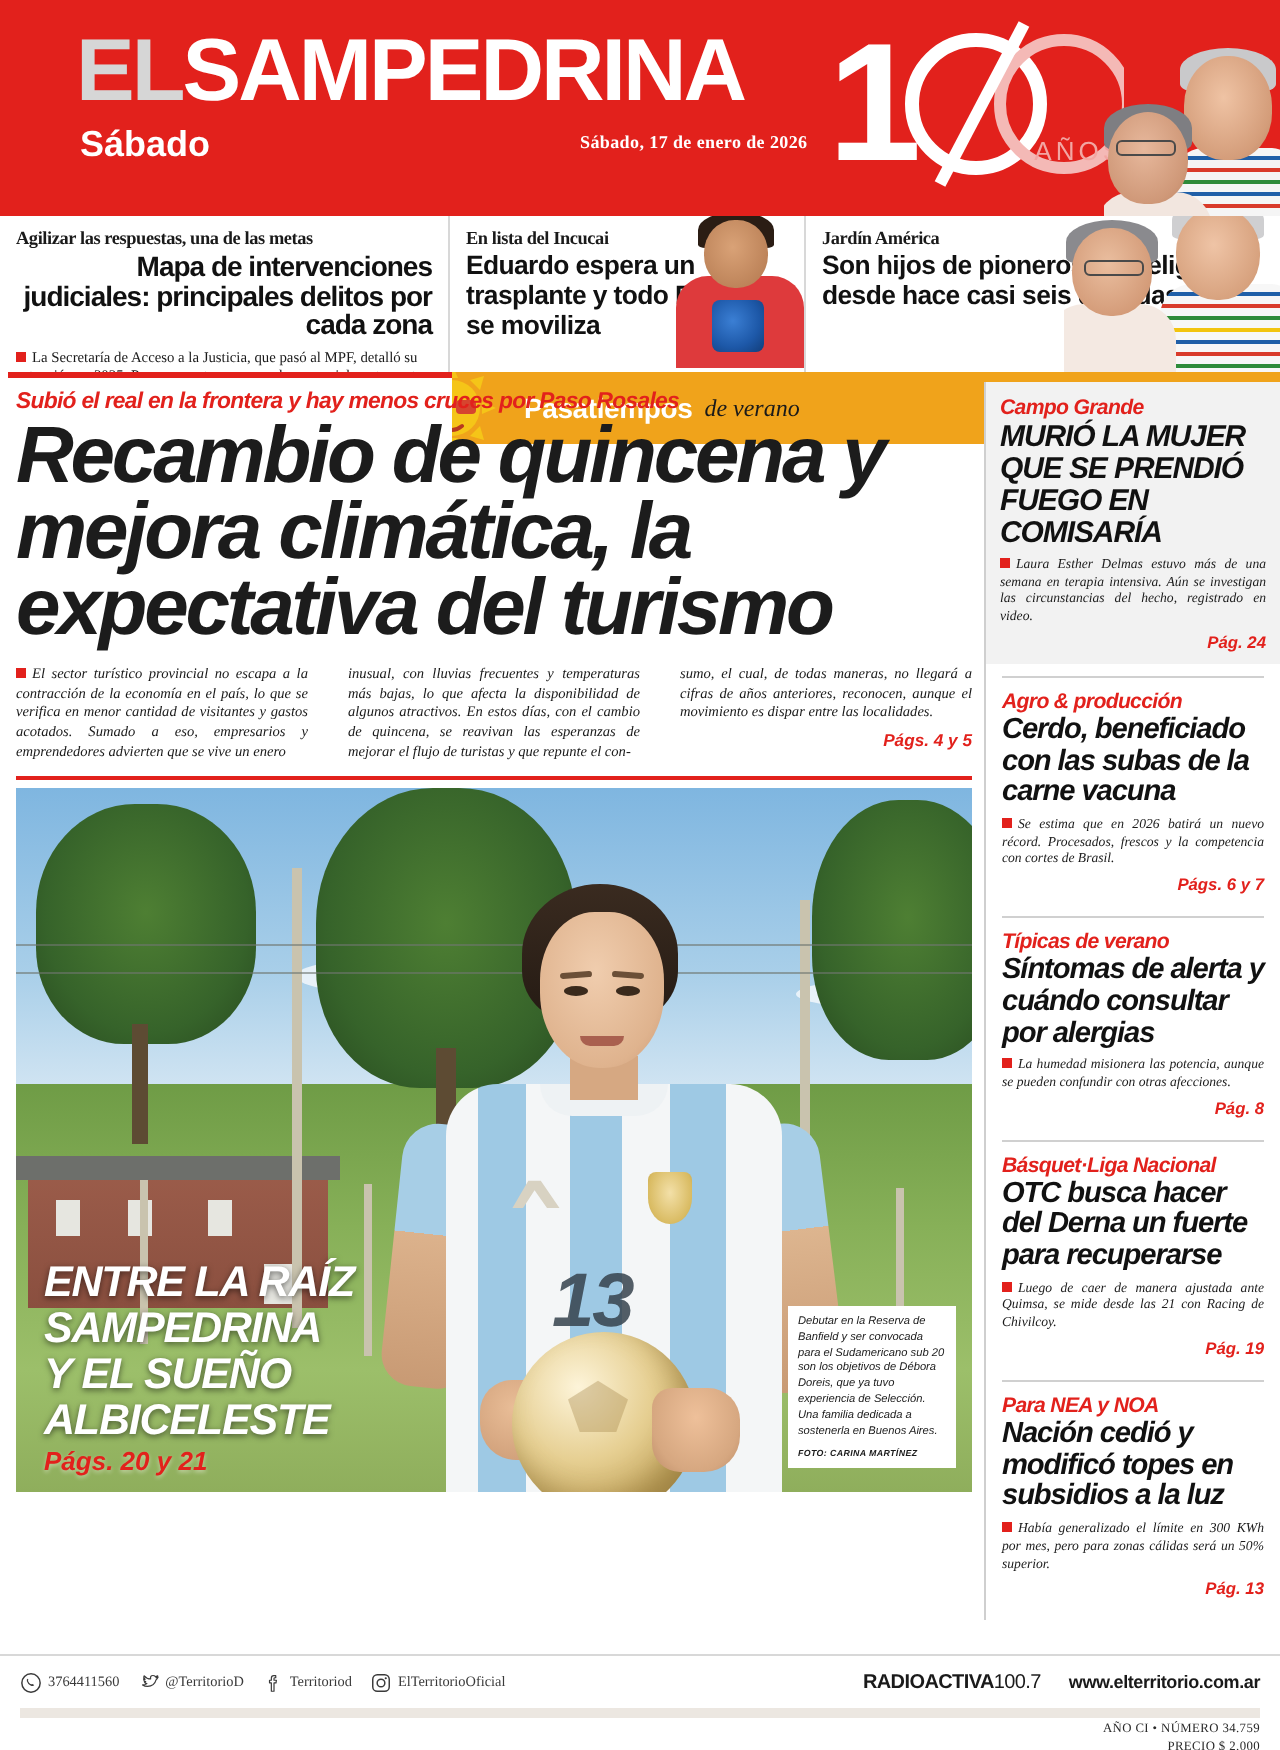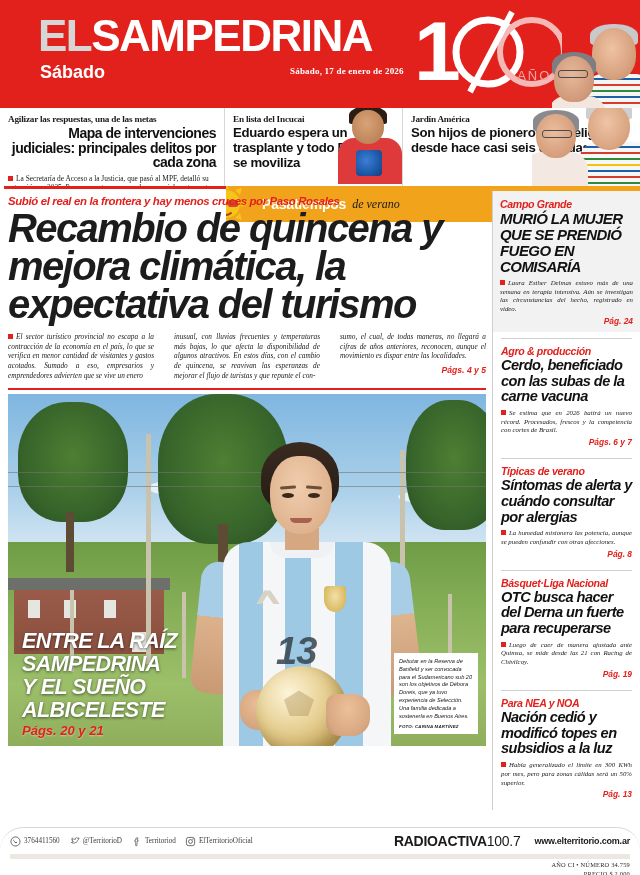--- a/index.html
+++ b/index.html
@@ -327,29 +327,29 @@
   .sb-kicker { font-size: 10.6px; font-weight: bold; color:#e2211c; letter-spacing:-0.35px; margin-bottom:1px; }
   .sb-head { font-size: 14.6px; font-weight: bold; color:#111; line-height:1.07; letter-spacing:-0.55px; }
   .sb-head.upper { font-size: 15px; }
   .sb-sum { font-family:"Liberation Serif", serif; font-size: 6.8px; line-height:1.3; color:#1a1a1a; margin-top: 4px; text-align: justify; }
   .sb-pag { text-align:right; font-size: 8.4px; font-weight:bold; color:#e2211c; margin-top: 2px; }
   .sb-first { background:#f2f2f2; padding: 7px 7px 6px 7px; margin: -4px -8px 6px -8px; }
 
   
   .footer {
     position: absolute; left:0; bottom: 0; width: 640px; height: 48px;
-    border-top: 1px solid #d8d8d8; background:#fff;border-radius:23px;
+    border-top: 1px solid #d8d8d8; background:#fff;
   }
   .f-row1 { display:flex; align-items:center; height: 26px; padding: 0 10px; }
   .f-social { display:flex; align-items:center; gap: 9px; }
   .f-soc { display:flex; align-items:center; gap:3px; font-size: 7.2px; color:#3a3a3a;
     font-family:"Liberation Serif", serif; }
   .f-icon { width: 11px; height: 11px; }
   .f-right { margin-left:auto; display:flex; align-items:center; gap: 14px; }
-  .f-radio { font-size: 14px; font-weight:bold; color:#1a1a1a; letter-spacing:-0.3px; }
+  .f-radio { font-size: 10px; font-weight:bold; color:#1a1a1a; letter-spacing:-0.3px; }
   .f-radio .thin { font-weight: normal; }
   .f-site { font-size: 9px; font-weight:bold; color:#1a1a1a; letter-spacing:-0.2px; }
   .f-bar { height: 5px; background:#ece7e1; margin: 0 10px; }
   .f-meta { text-align:right; padding: 2px 10px 0 0; font-size: 6.4px; color:#2a2a2a;
     line-height:1.35; font-family:"Liberation Serif", serif; letter-spacing:0.2px; }
 </style>
 </head>
 <body>
 
 <div class="page">

